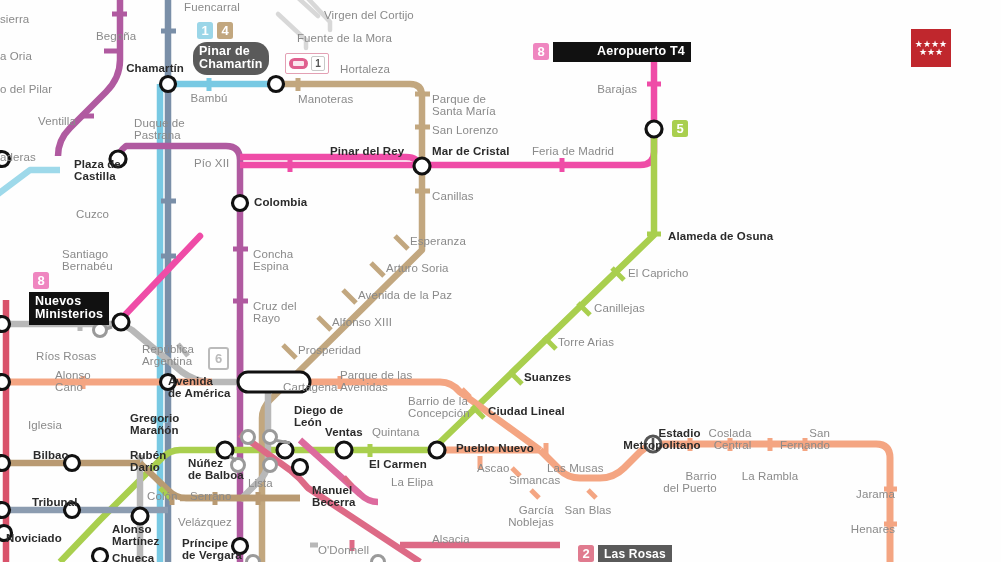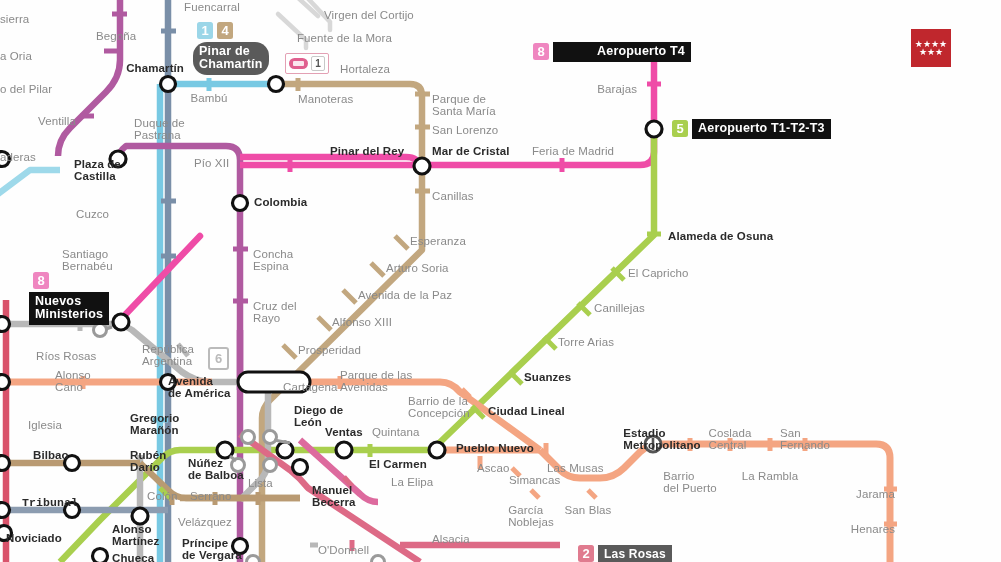--- a/index.html
+++ b/index.html
@@ -2,21 +2,21 @@
 <html><head>
 <meta charset="utf-8">
 <style>
   html,body{margin:0;padding:0;background:#fff;}
   body{width:1001px;height:562px;overflow:hidden;font-family:"Liberation Sans",sans-serif;}
   #map{position:relative;width:1001px;height:562px;background:#fefefe;overflow:hidden;}
   svg.layer{position:absolute;left:0;top:0;width:1001px;height:562px;}
 
   .lbl{position:absolute;white-space:pre;line-height:1.02;color:#8a8a8a;font-size:11.5px;letter-spacing:.1px;}
   .lbl.b{color:#2b2b2b;font-weight:bold;}
-  .lbl.c{text-align:left;transform:translateX(-50%);}
+  .lbl.c{text-align:right;transform:translateX(-50%);}
   .lbl.r{text-align:right;transform:translateX(-100%);}
 
   
   .plate{position:absolute;background:#111;color:#fff;font-weight:bold;font-size:12.5px;
          padding:2.5px 6px 3.5px 6px;line-height:1.08;letter-spacing:.2px;white-space:pre;}
   .plate.grey{background:#5a5a5a;}
   .numbox{position:absolute;width:16px;height:17px;border-radius:2.5px;color:#fff;
           font-weight:bold;font-size:13px;text-align:center;line-height:17px;}
 
   
@@ -344,21 +344,21 @@
       <div class="lbl" style="left: 477px; top: 463px;">Ascao</div>
       <div class="lbl" style="left: 547px; top: 463px; text-align: center;">Las Musas</div>
       <div class="lbl c" style="left: 690px; top: 471px;">Barrio
 del Puerto</div>
       <div class="lbl c" style="left: 770px; top: 471px;">La Rambla</div>
       <div class="lbl r" style="left: 895px; top: 489px;">Jarama</div>
       <div class="lbl" style="left: 509px; top: 475px;">Simancas</div>
       <div class="lbl" style="left: 391px; top: 477px;">La Elipa</div>
       <div class="lbl b" style="left: 312px; top: 485px;">Manuel
 Becerra</div>
-      <div class="lbl b" style="left: 22px; top: 497px; font-family: Liberation Mono, monospace;">Tribunal</div>
+      <div class="lbl b" style="left: 32px; top: 497px;">Tribunal</div>
       <div class="lbl" style="left: 147px; top: 491px;">Colón</div>
       <div class="lbl" style="left: 190px; top: 491px;">Serrano</div>
       <div class="lbl c" style="left: 531px; top: 505px;">García
 Noblejas</div>
       <div class="lbl c" style="left: 588px; top: 505px;">San Blas</div>
       <div class="lbl r" style="left: 895px; top: 524px;">Henares</div>
       <div class="lbl" style="left: 178px; top: 517px;">Velázquez</div>
       <div class="lbl b" style="left: 112px; top: 524px;">Alonso
 Martínez</div>
       <div class="lbl b" style="left: 6px; top: 533px;">Noviciado</div>
@@ -375,21 +375,20 @@
 
   <div class="numbox" style="left:197px;top:22px;background:#9bd6e8;">1</div>
   <div class="numbox" style="left:217px;top:22px;background:#c2a77f;">4</div>
   <div class="plate grey" style="left:193px;top:42px;border-radius:14px;">Pinar de
 Chamartín</div>
 
   <div class="numbox" style="left:533px;top:43px;background:#ef86c0;">8</div>
   <div class="plate" style="left:553px;top:42px;padding-left:44px;">Aeropuerto T4</div>
 
   <div class="numbox" style="left:672px;top:120px;background:#a9cf4e;">5</div>
-  <div class="plate" style="left:692px;top:119px;">Aeropuerto T1-T2-T3</div>
 
   <div class="numbox" style="left:33px;top:272px;background:#ef86c0;">8</div>
   <div class="plate" style="left:29px;top:292px;">Nuevos
 Ministerios</div>
 
   <div class="numbox" style="left:578px;top:545px;background:#e07b8f;">2</div>
   <div class="plate grey" style="left:598px;top:545px;font-size:12px;">Las Rosas</div>
 
   <div class="ml" style="left:285px;top:53px;">
     <span class="oval"></span>

